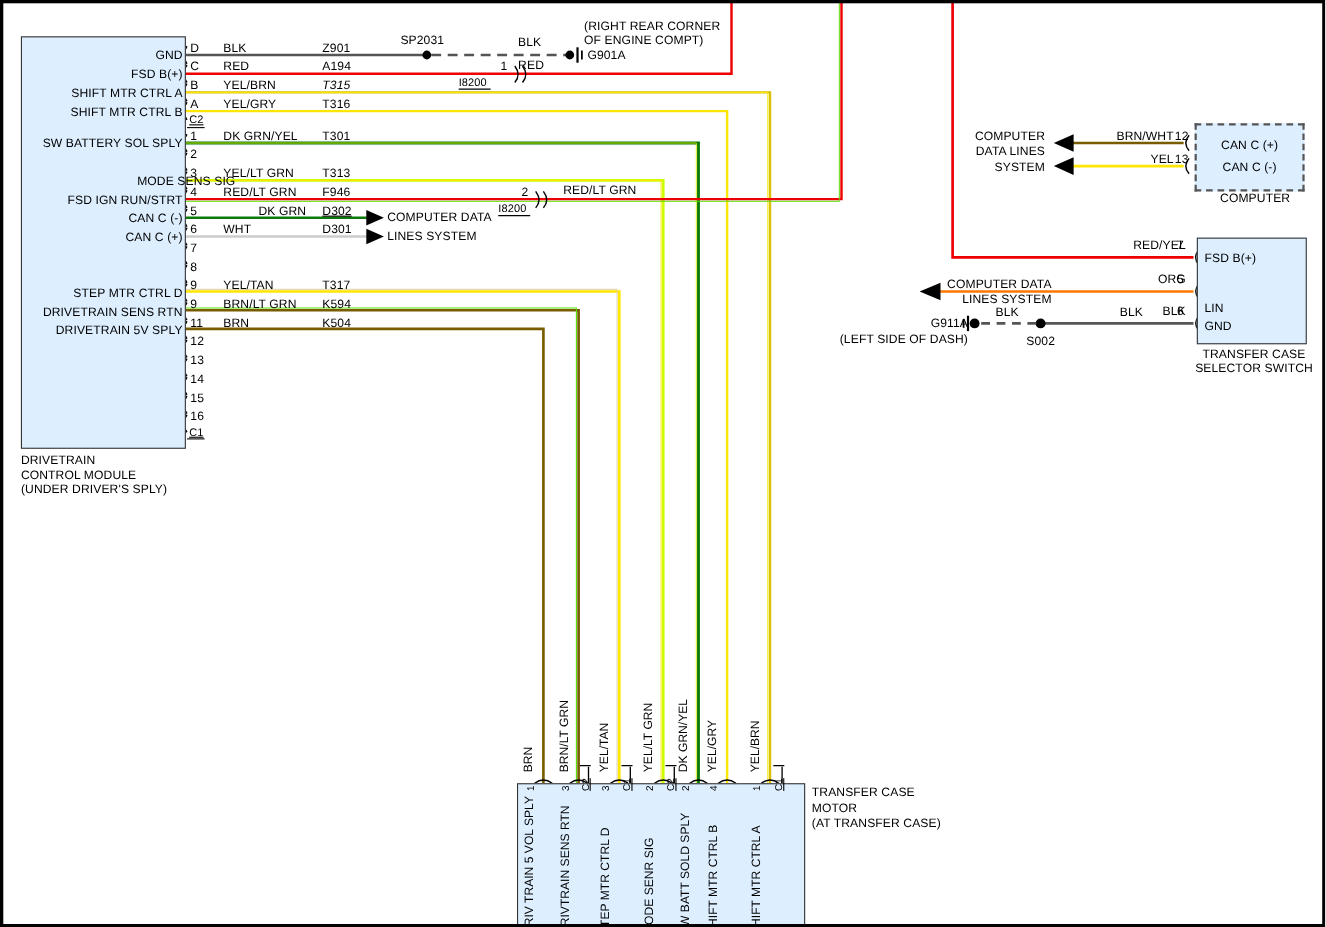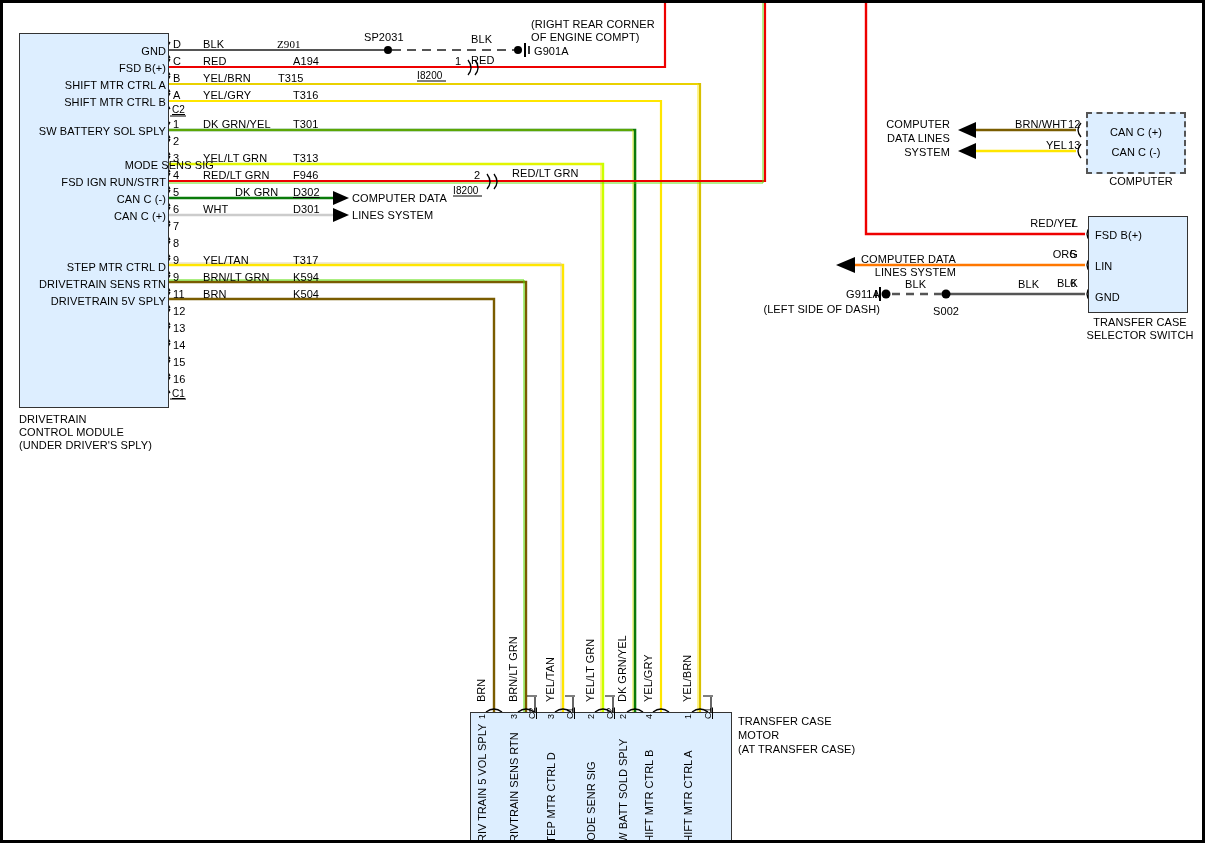--- a/index.html
+++ b/index.html
@@ -215,23 +215,23 @@
       <div class="lbl" style="left: 203px; top: 118px;">DK GRN/YEL</div>
       <div class="lbl" style="left: 203px; top: 152px;">YEL/LT GRN</div>
       <div class="lbl" style="left: 203px; top: 169px;">RED/LT GRN</div>
       <div class="lbl" style="left: 203px; top: 186px; padding-left: 32px;">DK GRN</div>
       <div class="lbl" style="left: 203px; top: 203px;">WHT</div>
       <div class="lbl" style="left: 203px; top: 254px;">YEL/TAN</div>
       <div class="lbl" style="left: 203px; top: 271px;">BRN/LT GRN</div>
       <div class="lbl" style="left: 203px; top: 288px;">BRN</div>
     </div>
   <div id="dcm-circuits">
-      <div class="lbl" style="left: 277px; top: 38px; font-family: Liberation Serif, serif;">Z901</div>
+      <div class="lbl" style="left: 293px; top: 38px;">Z901</div>
       <div class="lbl" style="left: 293px; top: 55px;">A194</div>
-      <div class="lbl" style="left: 278px; top: 72px;">T315</div>
+      <div class="lbl" style="left: 293px; top: 72px; font-style: italic;">T315</div>
       <div class="lbl" style="left: 293px; top: 89px;">T316</div>
       <div class="lbl" style="left: 293px; top: 118px;">T301</div>
       <div class="lbl" style="left: 293px; top: 152px;">T313</div>
       <div class="lbl" style="left: 293px; top: 169px;">F946</div>
       <div class="lbl" style="left: 293px; top: 186px; text-decoration: underline;">D302</div>
       <div class="lbl" style="left: 293px; top: 203px;">D301</div>
       <div class="lbl" style="left: 293px; top: 254px;">T317</div>
       <div class="lbl" style="left: 293px; top: 271px;">K594</div>
       <div class="lbl" style="left: 293px; top: 288px;">K504</div>
     </div>
@@ -271,21 +271,21 @@
   <div class="lbl c" style="left:1090px;top:126px;width:92px;">CAN C (+)</div>
   <div class="lbl c" style="left:1090px;top:146px;width:92px;">CAN C (-)</div>
   <div class="lbl c" style="left:1090px;top:175px;width:102px;">COMPUTER</div>
 
   <div class="lbl r" style="left:960px;top:217px;width:118px;">RED/YEL</div>
   <div class="lbl" style="left:1070px;top:217px;">7</div>
   <div class="lbl" style="left:1095px;top:229px;">FSD B(+)</div>
 
   <div class="lbl r" style="left:960px;top:248px;width:118px;">ORG</div>
   <div class="lbl" style="left:1070px;top:248px;">5</div>
-  <div class="lbl" style="left:1095px;top:260px;text-align:center;">LIN</div>
+  <div class="lbl" style="left:1095px;top:275px;text-align:center;">LIN</div>
 
   <div class="lbl r" style="left:960px;top:277px;width:118px;">BLK</div>
   <div class="lbl" style="left:1070px;top:277px;">6</div>
   <div class="lbl" style="left:1095px;top:291px;">GND</div>
 
   <div class="lbl r" style="left:840px;top:253px;width:116px;">COMPUTER DATA</div>
   <div class="lbl r" style="left:840px;top:266px;width:116px;">LINES SYSTEM</div>
 
   <div class="lbl r" style="left:800px;top:288px;width:80px;">G911A</div>
   <div class="lbl r" style="left:758px;top:303px;width:122px;">(LEFT SIDE OF DASH)</div>

